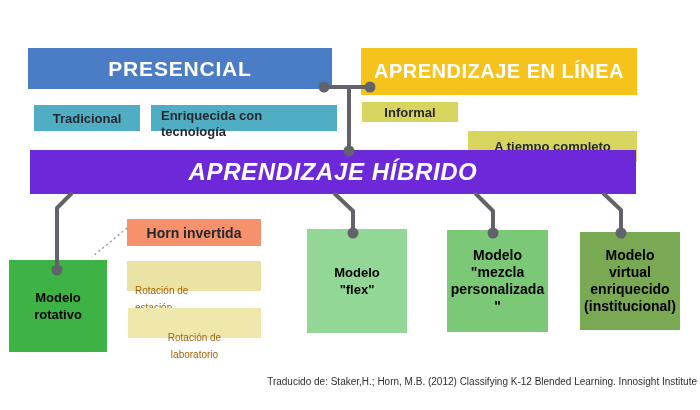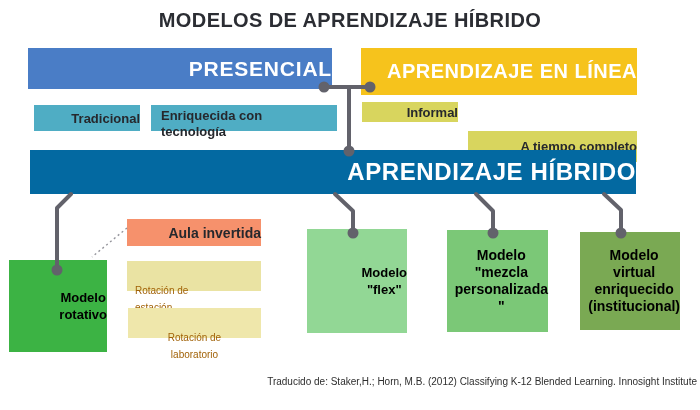--- a/index.html
+++ b/index.html
@@ -10,21 +10,21 @@
     height: 410px;
     background: #ffffff;
     overflow: hidden;
   }
   .abs { position: absolute; box-sizing: border-box; }
   .box {
     position: absolute;
     box-sizing: border-box;
     display: flex;
     align-items: center;
-    justify-content: flex-end;
+    justify-content: center;
     text-align: center;
     white-space: pre-line;
   }
   .title {
     left: 0; top: 9px; width: 700px;
     text-align: center;
     font-weight: bold;
     font-size: 20px;
     letter-spacing: 0.4px;
     color: #2b2d33;
@@ -64,21 +64,20 @@
     left: 0; top: 0;
     width: 700px; height: 410px;
     pointer-events: none;
   }
 </style>
 </head>
 <body>
 
 <div class="stage">
 
-  <div class="abs title">MODELOS DE APRENDIZAJE HÍBRIDO</div>
 
   <div class="box hdr presencial" style="background-color: rgb(74, 125, 198);">
     <span>PRESENCIAL</span>
   </div>
 
   <div class="box hdr online" style="background-color: rgb(246, 195, 28);">
     <span>APRENDIZAJE EN LÍNEA</span>
   </div>
 
   <div class="box sub tradicional" style="background-color: rgb(79, 173, 196);">
@@ -91,31 +90,31 @@
   </div>
 
   <div class="box sub informal" style="background-color: rgb(216, 213, 94);">
     <span>Informal</span>
   </div>
 
   <div class="box sub tiempo" style="background-color: rgb(216, 213, 94);">
     <span>A tiempo completo</span>
   </div>
 
-  <div class="box hibrido-bar" style="background-color: #0369a1;">
+  <div class="box hibrido-bar" style="background-color: #6d28d9; font-style: italic;">
     <span>APRENDIZAJE HÍBRIDO</span>
   </div>
 
   <div class="box modelbox rotativo" style="background-color: rgb(60, 179, 68);">
     <span>Modelo
 rotativo</span>
   </div>
 
   <div class="box aula" style="background-color: rgb(246, 145, 108);">
-    <span>Aula invertida</span>
+    <span>Horn invertida</span>
   </div>
 
   <div class="rot estacion" style="background-color: rgb(234, 227, 163);">
     <span>Rotación de
 estación</span>
   </div>
 
   <div class="rot laboratorio" style="background-color: rgb(239, 231, 171);">
     <span>Rotación de
 laboratorio</span>

